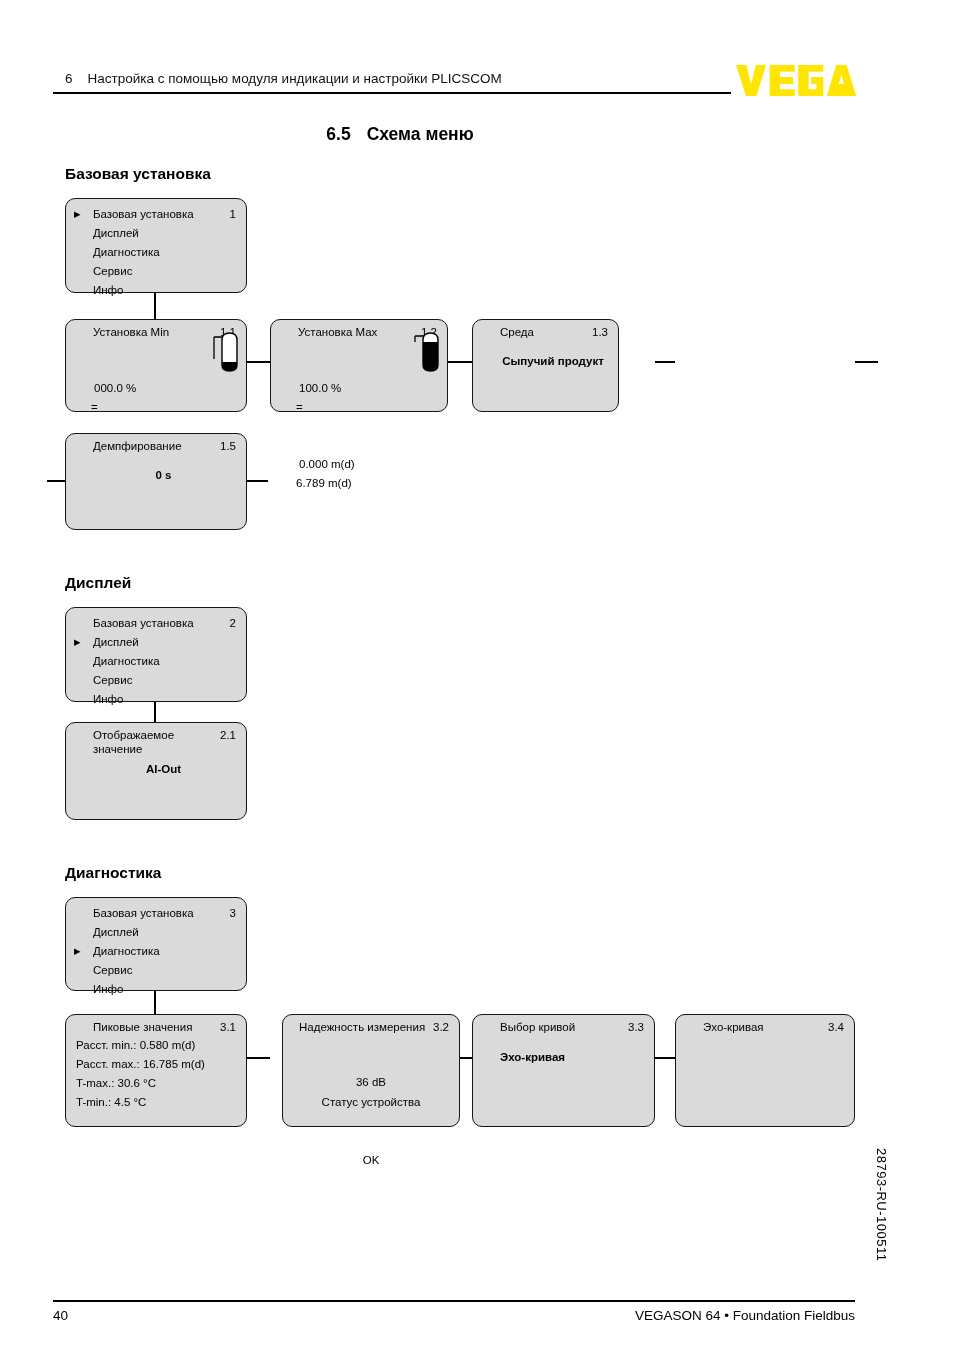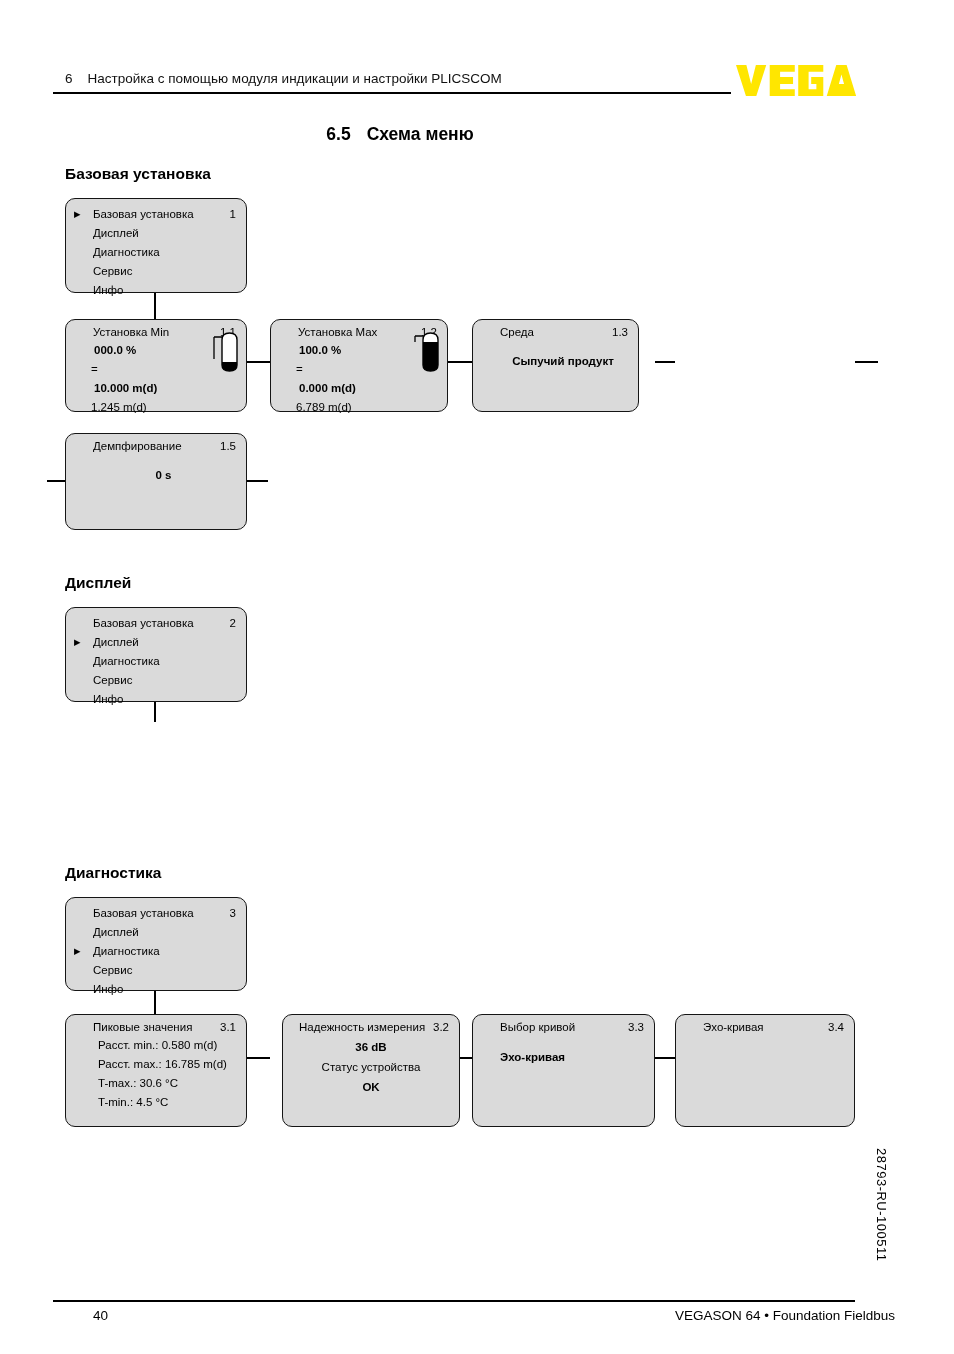--- a/index.html
+++ b/index.html
@@ -9,35 +9,35 @@
   }
   
   .header-row {position:absolute; left:65px; top:71px; display:flex; gap:15px;
     font-size:13.5px; color:#111; white-space:nowrap;}
   .header-rule {position:absolute; left:53px; top:92px; width:678px; height:2px; background:#000;}
   .logo {position:absolute; left:736px; top:62px; width:121px; height:37px;}
   .page-title {position:absolute; left:200px; top:124px; width:400px; display:flex;
     justify-content:center; gap:16px; font-weight:bold; font-size:17.5px;}
   .footer-rule {position:absolute; left:53px; top:1300px; width:802px; height:1.5px; background:#000;}
   .footer-row {position:absolute; left:53px; top:1308px; width:802px; display:flex;
-    justify-content:space-between; font-size:13.5px;margin-left:40px;}
+    justify-content:space-between; font-size:13.5px;}
   .doc-number {position:absolute; left:874px; top:1148px; height:170px;
     writing-mode:vertical-rl; font-size:13px; letter-spacing:0.5px; white-space:nowrap;}
   
   .sec-heading {position:absolute; left:65px; font-weight:bold; font-size:15.5px;}
   
   .box {position:absolute; background:#dadada; border:1.5px solid #151515;
     border-radius:10px; box-sizing:border-box; font-size:11.5px;}
   .title-row {display:flex; padding:5px 10px 0 27px; line-height:14px;}
   .box-num {margin-left:auto; padding-left:4px;}
   .menu-row {display:flex; align-items:center; height:19px; padding:0 10px 0 8px;}
   .menu-row.first {margin-top:5px;}
   .menu-arrow {width:19px; font-size:8.5px;}
   .val-lines {padding:2px 0 0 25px; line-height:19px;}
-  .b {font-weight:bold;}
+  .b {font-weight:normal;margin-top:38px;}
   .ind {padding-left:3px;}
   .center-val {position:absolute; left:15px; right:0; top:35px; text-align:center; font-weight:bold;}
   .center-val.low {top:40px;}
   .left-val {position:absolute; left:27px; top:36px; font-weight:bold;}
   .center-lines {margin-top:3px; text-align:center; line-height:20px;}
   .center-two {position:absolute; left:0; right:0; top:32px; text-align:center;
     font-weight:bold; line-height:20px;}
   .vessel-icon {position:absolute; right:5px; top:11px;}
   
   .cl {position:absolute; background:#000;}
@@ -132,21 +132,21 @@
       <div class="b ind">0.000 m(d)</div>
       <div>6.789 m(d)</div>
     </div>
     <svg class="vessel-icon" width="30" height="42" viewBox="0 0 30 42">
       <path d="M3,5 H11 M3,5 V11" stroke="#000" stroke-width="1.3" fill="none"></path>
       <path d="M11,9 Q11,2 18.5,2 Q26,2 26,9 V34 Q26,40 18.5,40 Q11,40 11,34 Z" fill="#fff" stroke="#000" stroke-width="1.4"></path>
       <path d="M11,11 H26 V34 Q26,40 18.5,40 Q11,40 11,34 Z" fill="#000"></path>
     </svg>
   </div>
 
-  <div class="box" style="left:472px;top:319px;width:167px;height:93px">
+  <div class="box" style="left:472px;top:319px;width:147px;height:93px">
     <div class="title-row">
       <span>Среда</span>
       <span class="box-num">1.3</span>
     </div>
     <div class="center-val">Сыпучий продукт</div>
   </div>
 
 
   <div class="box" style="left:65px;top:433px;width:182px;height:97px">
     <div class="title-row">
@@ -178,20 +178,27 @@
       <span>Сервис</span>
     </div>
     <div class="menu-row">
       <span class="menu-arrow"></span>
       <span>Инфо</span>
     </div>
   </div>
 
   <div class="cl v" style="left:154px;top:702px;height:20px"></div>
 
+  <div class="box" style="left:65px;top:722px;width:182px;height:98px">
+    <div class="title-row">
+      <span>Отображаемое значение</span>
+      <span class="box-num">2.1</span>
+    </div>
+    <div class="center-val low">AI-Out</div>
+  </div>
 
   <div class="sec-heading" style="top:864px">Диагностика</div>
 
   <div class="box" style="left:65px;top:897px;width:182px;height:94px">
     <div class="menu-row first">
       <span class="menu-arrow"></span>
       <span>Базовая установка</span>
       <span class="box-num">3</span>
     </div>
     <div class="menu-row">
@@ -215,21 +222,21 @@
   <div class="cl v" style="left:154px;top:991px;height:23px"></div>
   <div class="cl h" style="left:247px;top:1057px;width:23px"></div>
   <div class="cl h" style="left:448px;top:1057px;width:24px"></div>
   <div class="cl h" style="left:655px;top:1057px;width:20px"></div>
 
   <div class="box" style="left:65px;top:1014px;width:182px;height:113px">
     <div class="title-row" style="padding-left:27px">
       <span>Пиковые значения</span>
       <span class="box-num">3.1</span>
     </div>
-    <div class="val-lines" style="padding-left:32px">
+    <div class="val-lines" style="padding-left:10px">
       <div>Расст. min.: 0.580 m(d)</div>
       <div>Расст. max.: 16.785 m(d)</div>
       <div>T-max.: 30.6 °C</div>
       <div>T-min.: 4.5 °C</div>
     </div>
   </div>
 
   <div class="box" style="left:282px;top:1014px;width:178px;height:113px">
     <div class="title-row" style="padding-left:16px">
       <span>Надежность измерения</span>

